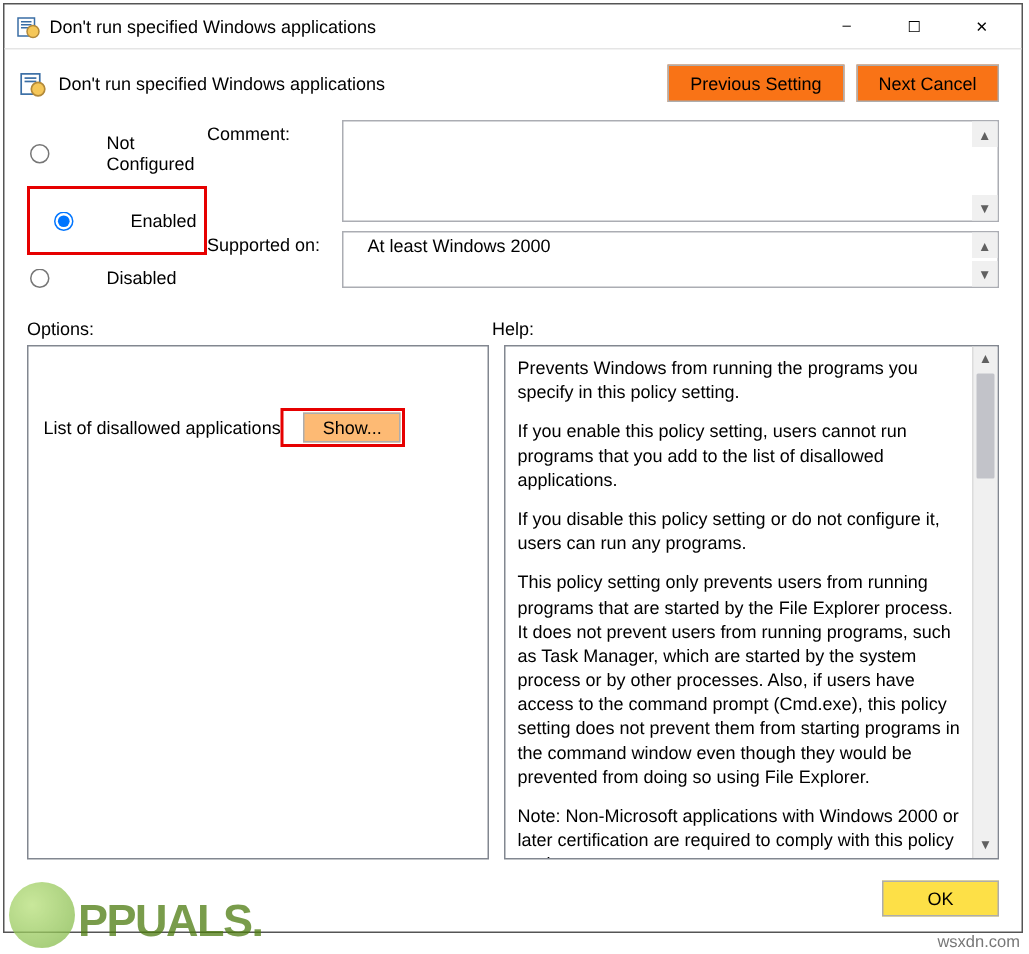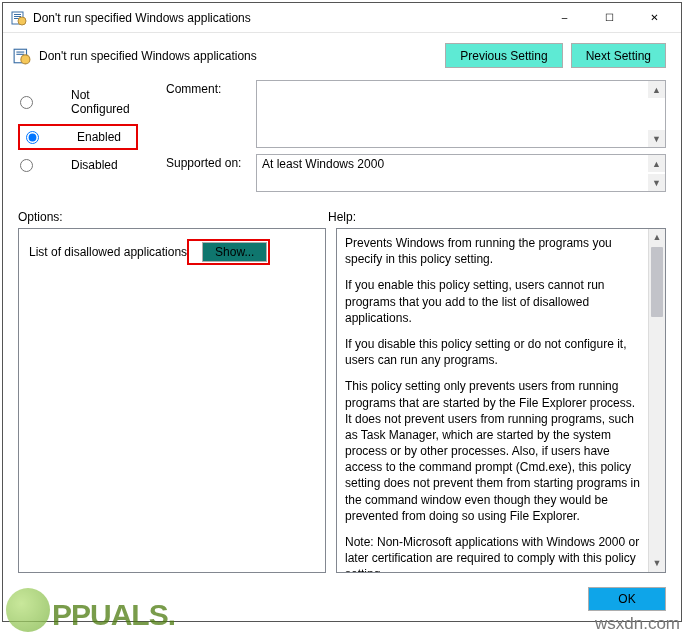--- a/index.html
+++ b/index.html
@@ -48,57 +48,57 @@
       padding: 10px 15px 4px 10px;
     }
     .header-icon {
       width: 18px; height: 18px;
       margin-right: 8px;
     }
     .header-title { flex: 1; font-size: 12px; }
     .navbtn {
       height: 25px;
       border: 1px solid #adadad;
-      background: #5eead4;
+      background: #f97316;
       padding: 0 14px;
       font-size: 12px;
       margin-left: 8px;
       cursor: pointer;
     }
 
     .config-area {
       display: flex;
       padding: 8px 15px 0 15px;
     }
     .state-col { width: 120px; }
     .radio-row {
       display: flex; align-items: center;
       margin: 6px 0;
       padding: 2px 2px;
       gap: 32px;
     }
     .radio-row input { margin-right: 6px; }
     .highlight-red { border: 2px solid #e60000; padding: 2px 4px; }
-    .form-col { flex: 1; margin-left: 28px; }
+    .form-col { flex: 1; }
     .form-row { display: flex; margin-bottom: 6px; }
     .form-label { width: 90px; font-size: 12px; padding-top: 2px; }
     .textarea-like {
       flex: 1;
       border: 1px solid #abadb3;
       height: 68px;
       position: relative;
       background: #fff;
       font-size: 12px;
       padding: 2px 20px 2px 4px;
     }
     .supported-box {
       flex:1;
       border: 1px solid #abadb3;
       height: 38px;
-      padding: 2px 20px 2px 5px;
+      padding: 2px 20px 2px 16px;
       position: relative;
       font-size: 12px;
     }
     .scroll-arrow {
       position: absolute;
       right: 0; width: 17px; height: 17px;
       display:flex;align-items:center;justify-content:center;
       color:#606060;
       font-size:9px;
       background:#f0f0f0;
@@ -124,24 +124,24 @@
       border: 1px solid #828790;
       background: #fff;
       font-size: 12px;
       position: relative;
     }
     .panel-left {
       width: 308px;
       margin-right: 10px;
       padding: 10px;
     }
-    .panel-left-row { display:flex; align-items:center; }
+    .panel-left-row { display:flex; align-items:center;margin-top:31px; }
     .showbtn {
       border: 1px solid #adadad;
-      background: #0f766e;
+      background: #fdba74;
       padding: 2px 12px;
       font-size: 12px;
       cursor:pointer;
       margin-left: 12px;
     }
     .show-wrap { border: 2px solid #e60000; padding: 1px; }
     .panel-right {
       flex: 1;
       padding: 6px 22px 6px 8px;
       overflow: hidden;
@@ -166,21 +166,21 @@
 
     .footer {
       display:flex;
       justify-content:flex-end;
       padding: 8px 15px 10px 15px;
       gap: 8px;
     }
     .ftbtn {
       width: 78px; height: 24px;
       border: 1px solid #adadad;
-      background: #0ea5e9;
+      background: #fde047;
       font-size: 12px;
       cursor:pointer;
     }
 
     .watermark-logo {
       position:absolute; left:0; bottom:0;
       font-size:30px; font-weight:700;
       color:#4d7c0f; letter-spacing:-1px;
       font-family: Arial, sans-serif;
       opacity:0.75;
@@ -189,21 +189,21 @@
       display:flex;align-items:flex-end;
     }
     .watermark-logo .avatar {
       width:44px;height:44px;border-radius:50%;
       background: radial-gradient(circle at 35% 35%, #b7e07a, #7cb342);
       margin-right:2px;
       position:relative;
     }
     .watermark-url {
       position:absolute; right:6px; bottom:2px;
-      font-size:17px; color:#777;
+      font-size:11px; color:#777;
       pointer-events:none;
     }
   </style>
 </head>
 <body>
 
 <div class="window">
 
   <div class="titlebar">
     <span class="titlebar-icon">
@@ -225,31 +225,31 @@
     <span class="header-icon">
       <svg width="18" height="18" viewBox="0 0 16 16">
         <rect x="1" y="2" width="11" height="12" fill="#fff" stroke="#3a6ea5" stroke-width="1"></rect>
         <rect x="3" y="4" width="7" height="1" fill="#3a6ea5"></rect>
         <rect x="3" y="6" width="7" height="1" fill="#3a6ea5"></rect>
         <circle cx="11" cy="11" r="4" fill="#f5c759" stroke="#b2893a"></circle>
       </svg>
     </span>
     <span class="header-title">Don't run specified Windows applications</span>
     <button class="navbtn">Previous Setting</button>
-    <button class="navbtn">Next Setting</button>
+    <button class="navbtn">Next Cancel</button>
   </div>
 
   <div class="config-area">
     <div class="state-col">
       <label class="radio-row">
         <input type="radio" name="state" style="">
         <span>Not Configured</span>
       </label>
       <div class="highlight-red">
-        <label class="radio-row" style="margin:0">
+        <label class="radio-row" style="margin:10px">
           <input type="radio" name="state" checked="" style="">
           <span>Enabled</span>
         </label>
       </div>
       <label class="radio-row">
         <input type="radio" name="state" style="">
         <span>Disabled</span>
       </label>
     </div>
 

